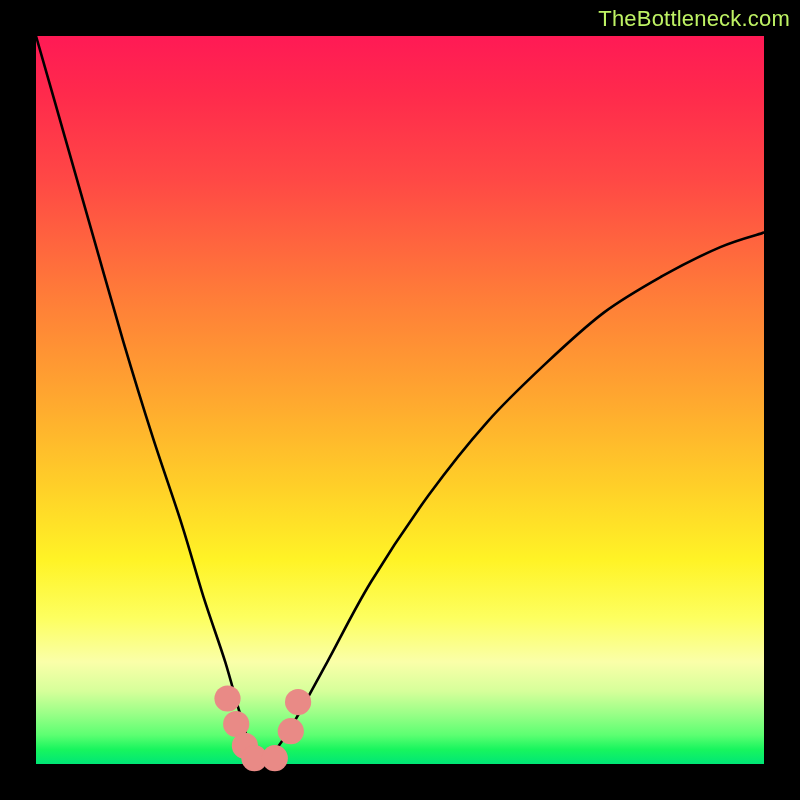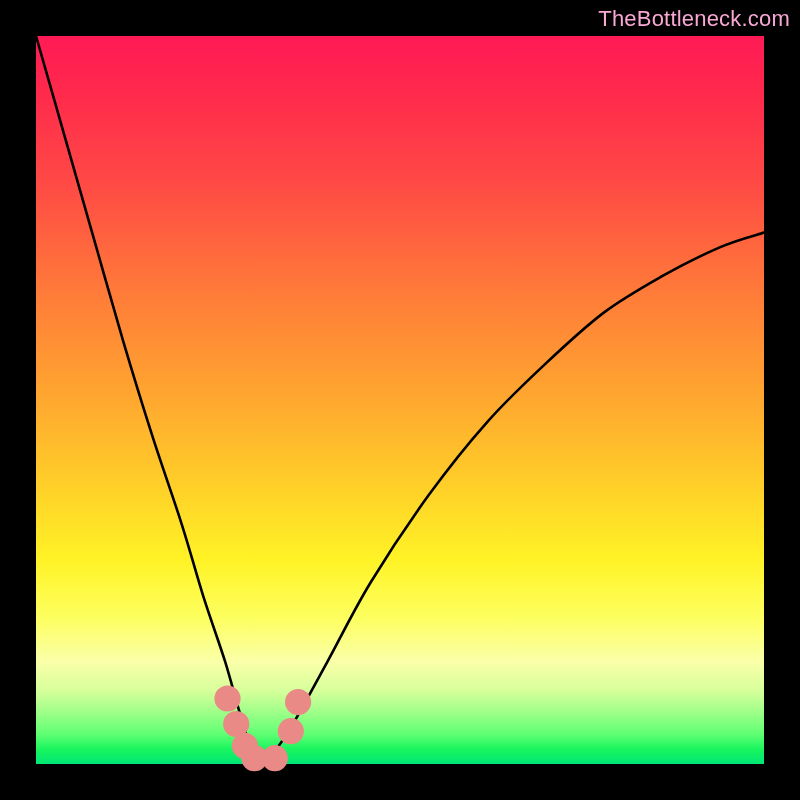--- a/index.html
+++ b/index.html
@@ -41,21 +41,21 @@
       #9cff88 93%,
       #5dff72 96%,
       #18f55e 98%,
       #00e676 100%
     );
   }
   .watermark {
     position: absolute;
     top: 6px;
     right: 10px;
-    color: #f9a8d4;
+    color: #bef264;
     font-size: 22px;
     font-weight: 500;
     letter-spacing: 0.2px;
     font-family: Arial, Helvetica, sans-serif;
   }
   svg.curve {
     position: absolute;
     left: 0;
     top: 0;
     width: 728px;

